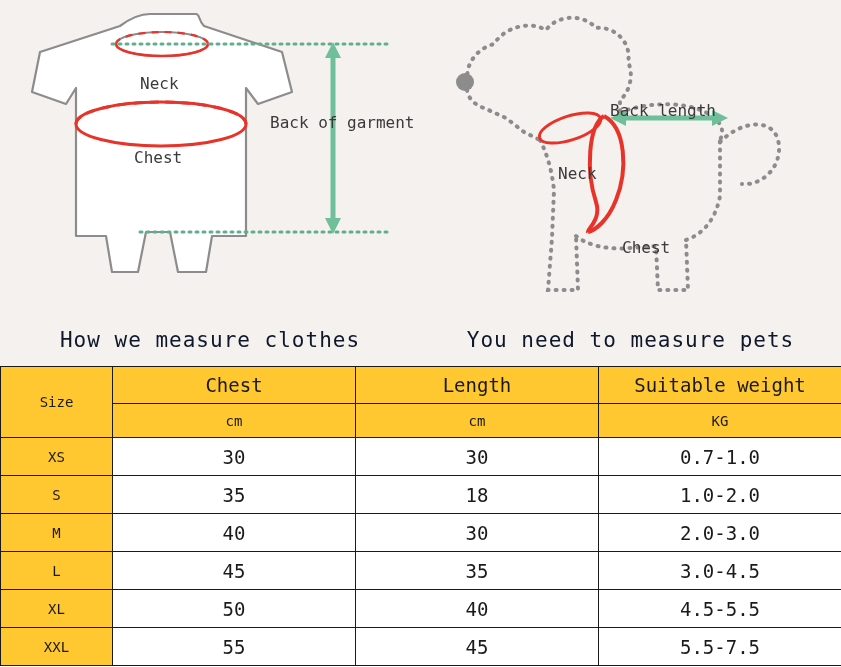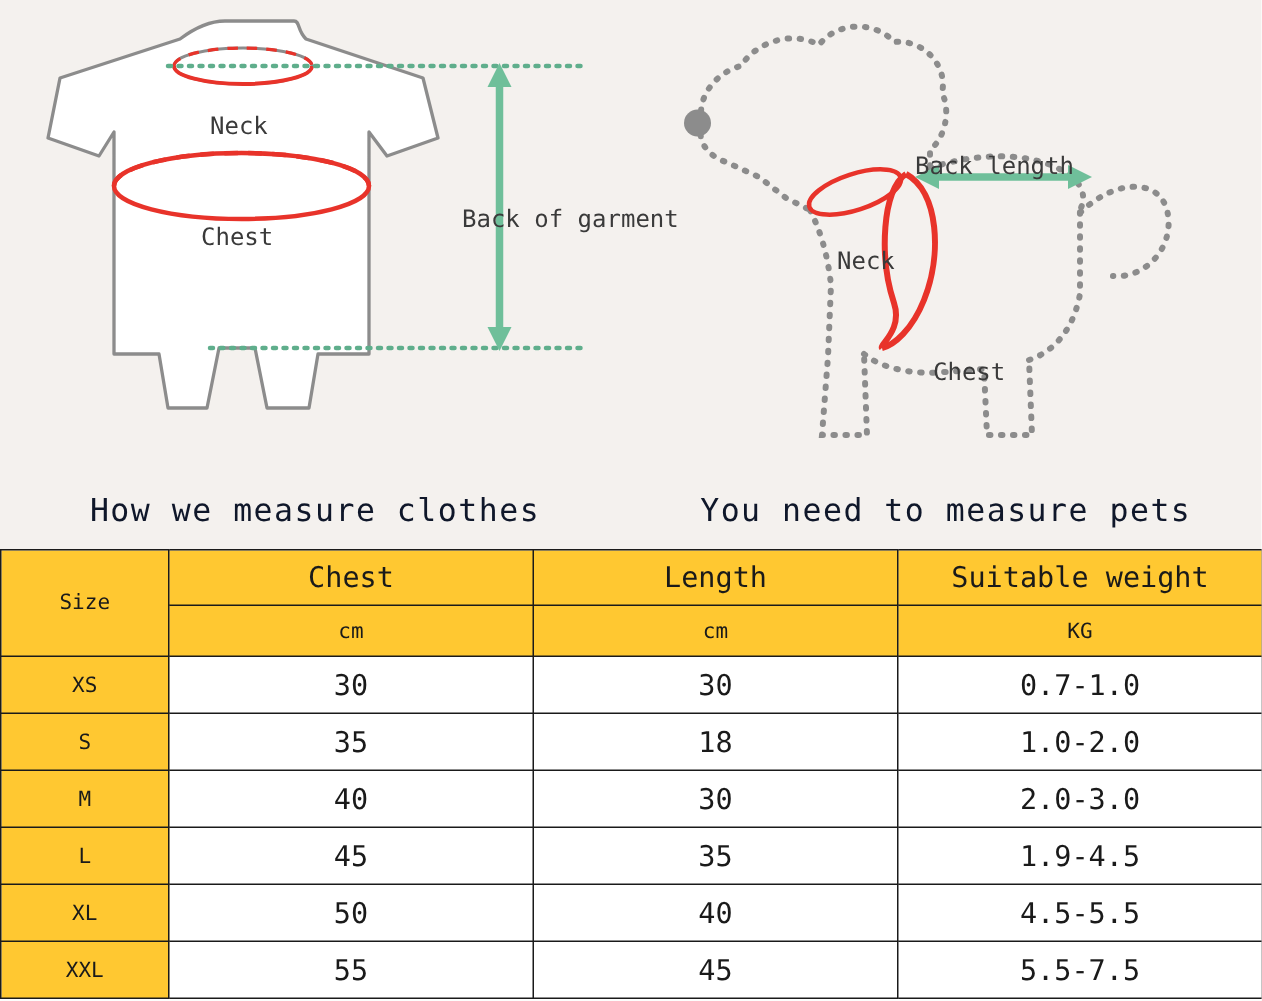--- a/index.html
+++ b/index.html
@@ -99,20 +99,21 @@
   }
   .size-cell {
     background: #ffc831;
     font-size: 14px;
     height: 37px;
   }
   .val-cell {
     background: #ffffff;
     font-size: 19px;
     height: 37px;
+    border-radius: 11px;
   }
   #size-table tr.hdr-row th.col-size-head {
     background: #ffc831;
     font-size: 14px;
   }
 </style>
 </head>
 <body>
 
 <div id="page">
@@ -161,21 +162,21 @@
           <line x1="140" y1="232" x2="388" y2="232" stroke="#5fae8c" stroke-width="3" stroke-dasharray="2,5" stroke-linecap="round"></line>
 
           <line x1="333" y1="52" x2="333" y2="224" stroke="#6fbf9a" stroke-width="5"></line>
           <polygon points="333,42 325,58 341,58" fill="#6fbf9a"></polygon>
           <polygon points="333,234 325,218 341,218" fill="#6fbf9a"></polygon>
         </svg>
       </div>
 
       <div class="lbl" style="left:140px; top:74px;">Neck</div>
       <div class="lbl" style="left:134px; top:148px;">Chest</div>
-      <div class="lbl" style="left:270px; top:136px;margin-left:38px;">Back of garment</div>
+      <div class="lbl" style="left:270px; top:113px;">Back of garment</div>
 
       <div class="caption">How we measure clothes</div>
     </div>
 
     <div class="panel" id="panel-pet">
       <div class="svg-wrap">
         <svg viewBox="0 0 421 330" width="421" height="330" xmlns="http://www.w3.org/2000/svg">
           <g fill="none" stroke="#8c8c8c" stroke-width="4" stroke-linecap="round" stroke-dasharray="1,7">
 
             <path d="M48,82
@@ -257,21 +258,21 @@
       <tr>
         <td class="size-cell">M</td>
         <td class="val-cell">40</td>
         <td class="val-cell">30</td>
         <td class="val-cell">2.0-3.0</td>
       </tr>
       <tr>
         <td class="size-cell">L</td>
         <td class="val-cell">45</td>
         <td class="val-cell">35</td>
-        <td class="val-cell">1.9-4.5</td>
+        <td class="val-cell">3.0-4.5</td>
       </tr>
       <tr>
         <td class="size-cell">XL</td>
         <td class="val-cell">50</td>
         <td class="val-cell">40</td>
         <td class="val-cell">4.5-5.5</td>
       </tr>
       <tr>
         <td class="size-cell">XXL</td>
         <td class="val-cell">55</td>

